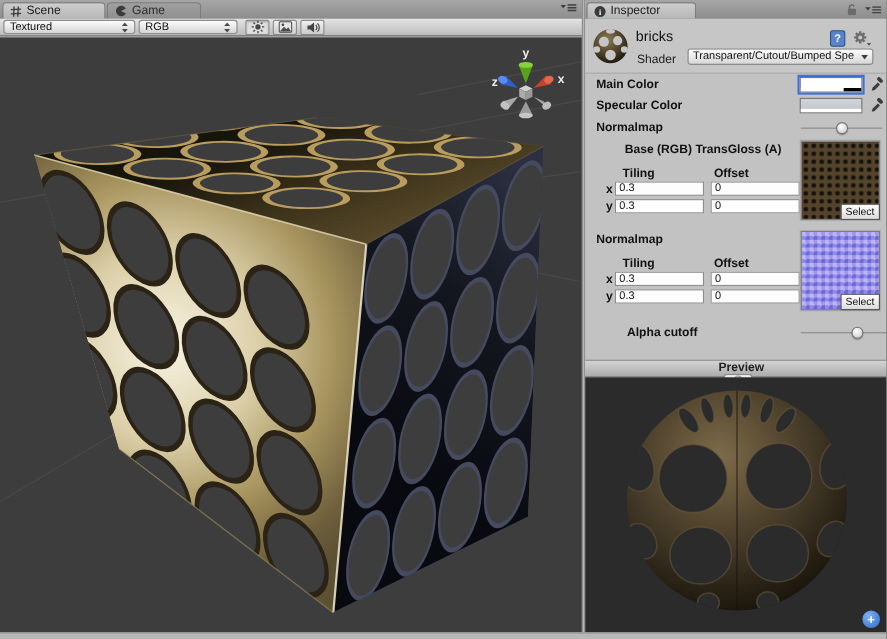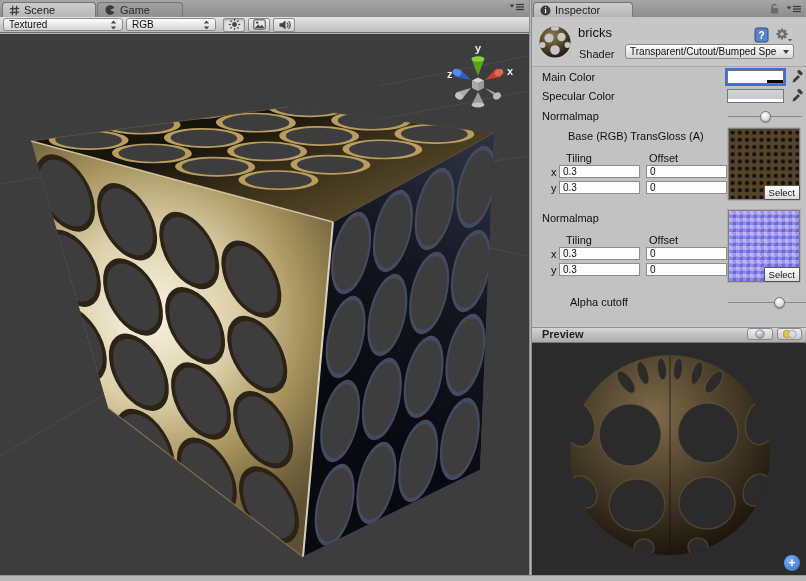--- a/index.html
+++ b/index.html
@@ -37,38 +37,38 @@
   
   .inspector{position:absolute;left:532px;top:0;width:274px;height:575px;background:#c2c2c2;}
   .ins-header{position:absolute;top:17px;left:0;right:0;height:49px;background:#c6c6c6;border-bottom:1px solid #a8a8a8;}
   .mat-title{position:absolute;left:46px;top:8px;font-size:13px;color:#111;}
   .shader-lbl{position:absolute;left:47px;top:31px;font-size:11px;color:#1a1a1a;}
   .shader-dd{position:absolute;left:93px;top:27px;width:169px;height:15px;
     border:1px solid #8b8b8b;border-radius:3px;background:linear-gradient(#fdfdfd,#d7d7d7);
     font-size:10px;color:#111;display:flex;align-items:center;padding:0 4px;box-sizing:border-box;white-space:nowrap;overflow:hidden;}
   .tri-down{width:0;height:0;border-left:3.5px solid transparent;border-right:3.5px solid transparent;border-top:4px solid #3e3e3e;margin-left:3px;flex:none;}
   .ins-body{position:absolute;top:66px;left:0;right:0;height:261px;font-size:11px;color:#111;}
-  .lbl{position:absolute;left:10px;white-space:nowrap;}
+  .lbl{position:absolute;left:10px;white-space:nowrap;font-weight:bold;}
   .swatch{position:absolute;left:195px;width:57px;height:14px;background:#fff;border:1px solid #777;box-sizing:border-box;}
   .swatch .abar{position:absolute;left:0;right:0;bottom:0;height:3px;background:#fff;}
   .swatch .abar .dark{position:absolute;right:0;top:0;bottom:0;width:30%;background:#000;}
   .dropper{position:absolute;left:258px;width:13px;height:13px;}
   .slider{position:absolute;height:13px;}
   .slider .track{position:absolute;left:0;right:0;top:6px;height:1px;background:#878787;}
   .slider .thumb{position:absolute;top:1px;width:11px;height:11px;margin-left:-5px;border-radius:50%;
     background:radial-gradient(circle at 40% 35%,#ffffff,#c4c4c4);border:1px solid #757575;box-sizing:border-box;box-shadow:0 1px 1px rgba(0,0,0,.3);}
   .tf{position:absolute;height:13px;border:1px solid #8d8d8d;background:#fdfdfd;
     font-family:"Liberation Sans",sans-serif;font-size:10px;color:#111;padding:0 3px;box-sizing:border-box;}
   .thumbbox{position:absolute;left:196px;width:72px;height:72px;border:1px solid #7e7e7e;box-shadow:0 0 0 1px #adadad;box-sizing:border-box;text-align:center;}
   .selbtn{position:absolute;right:-1px;bottom:-1px;height:13px;padding:0 4px;
     background:linear-gradient(#ffffff,#dcdcdc);border:1px solid #555;font-size:9.5px;color:#111;
     display:flex;align-items:center;border-radius:1px;}
   .preview-hdr{position:absolute;top:327px;left:0;right:0;height:16px;
     background:linear-gradient(#d4d4d4,#ababab);border-top:1px solid #8f8f8f;border-bottom:1px solid #787878;
-    display:flex;align-items:flex-start;box-sizing:border-box;}
+    display:flex;align-items:center;box-sizing:border-box;flex-direction:column;}
   .preview-hdr .t{margin-left:10px;font-size:11px;font-weight:bold;color:#222;}
   .phbtn{height:12px;border:1px solid #8a8a8a;border-radius:3px;background:linear-gradient(#efefef,#c8c8c8);
     display:flex;align-items:center;justify-content:center;margin-left:4px;box-sizing:border-box;}
   .preview-area{position:absolute;top:343px;left:0;right:0;height:232px;background:#2b2b2b;overflow:hidden;}
   .plusbtn{position:absolute;right:6px;bottom:4px;width:16px;height:16px;border-radius:50%;
     background:radial-gradient(circle at 35% 30%,#7db0f5,#2e6bc9);display:flex;align-items:center;justify-content:center;}
   .plusbtn span{color:#fff;font-size:12px;line-height:10px;font-weight:bold;}
   .lockicons{display:flex;gap:6px;align-items:center;}
 </style>
 </head>

